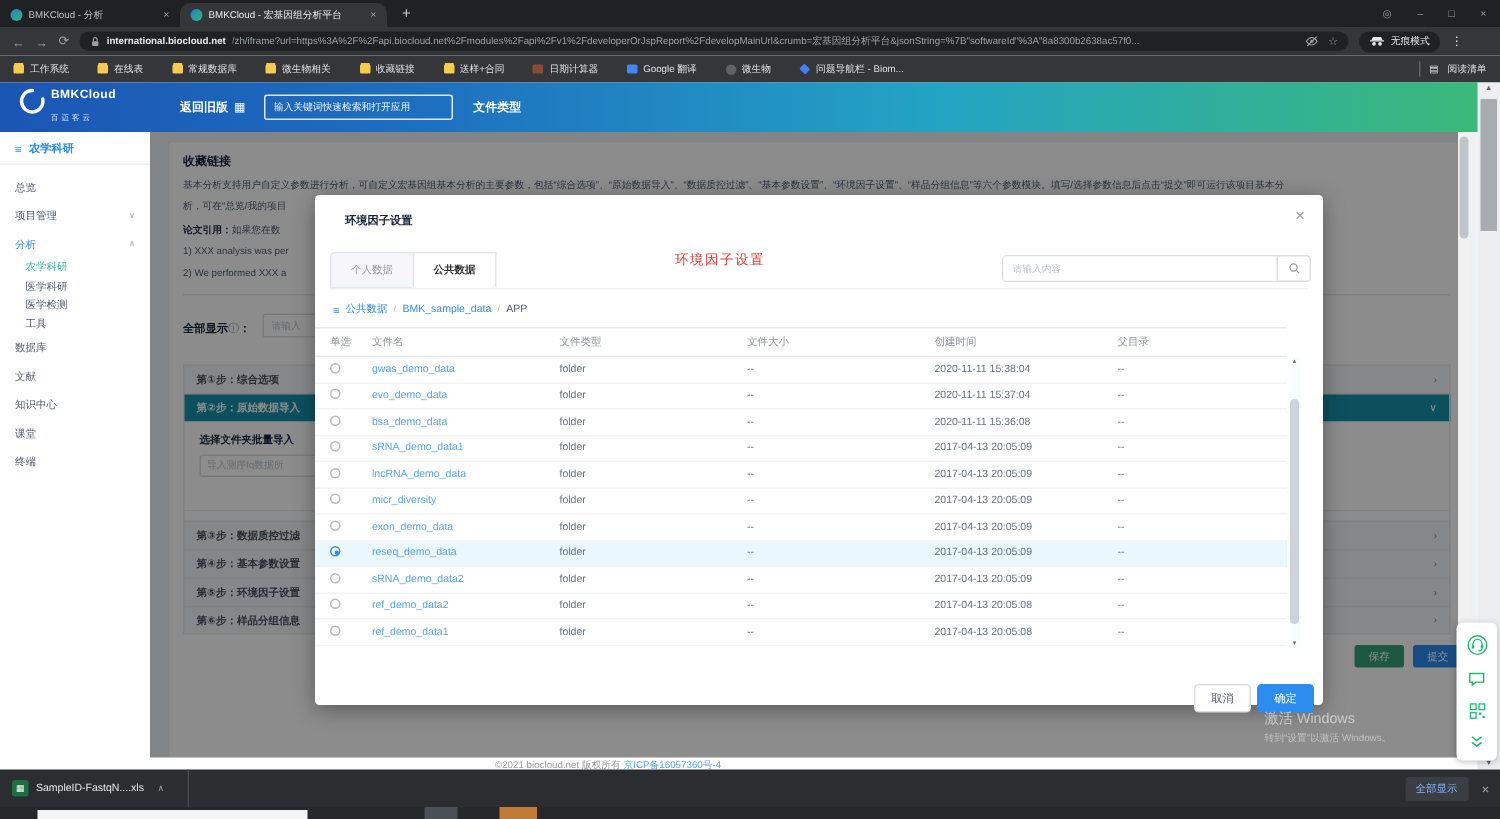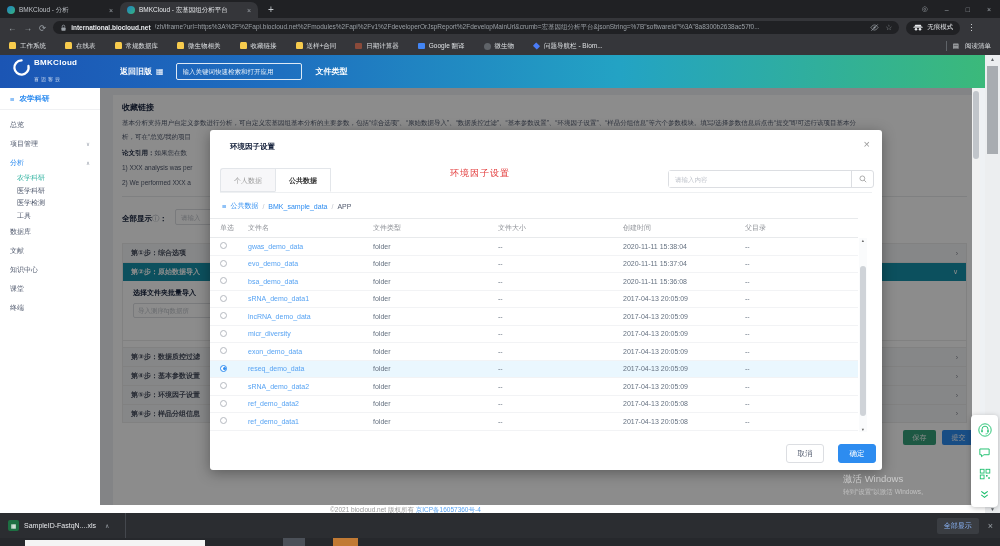--- a/index.html
+++ b/index.html
@@ -122,21 +122,21 @@
   .trow { height:17.5px; border-bottom:1px solid #f2f3f5; font-size:7px; color:#657180; }
   .trow.sel { background:#eaf7fe; }
   .trow .c-name { color:#57a3f3; }
   .radio { width:7px; height:7px; border:1px solid #b5b9c0; border-radius:50%; display:inline-block; background:#fff; }
   .radio.on { border-color:#2d8cf0; position:relative; }
   .radio.on::after { content:""; position:absolute; left:1.5px; top:1.5px; width:3px; height:3px; background:#2d8cf0; border-radius:50%; }
   .m-scroll { position:absolute; left:649px; top:108px; width:8px; height:194px; background:#fafbfc; font-size:4.5px; color:#666; text-align:center; }
   .m-scroll .thumb { position:absolute; left:1px; top:28px; width:6px; height:150px; background:#cfd3d8; border-radius:3px; }
   .m-scroll .sb-up { position:absolute; top:0; left:0; right:0; }
   .m-scroll .sb-dn { position:absolute; bottom:0; left:0; right:0; }
-  .m-footer { position:absolute; right:6px; top:314px; display:flex; gap:14px;align-items:center; }
+  .m-footer { position:absolute; right:6px; top:326px; display:flex; gap:4px;align-items:center; }
   .btn-cancel { width:38px; height:19px; background:#fff; border:1px solid #dcdee2; border-radius:3px; font-size:7.5px; color:#515a6e; display:flex; align-items:center; justify-content:center; }
   .btn-confirm { width:38px; height:19px; background:#2d8cf0; border:1px solid #2d8cf0; border-radius:3px; font-size:7.5px; color:#fff; display:flex; align-items:center; justify-content:center; }
 
   
   .watermark { left:843px; top:473px; z-index:8; color:rgba(255,255,255,.55); }
   .watermark .w1 { font-size:9.5px; }
   .watermark .w2 { font-size:6.5px; margin-top:2px; color:rgba(255,255,255,.45); }
   .ftoolbar { left:971px; top:415px; width:27px; height:92px; background:#fff; border-radius:4px; box-shadow:0 1px 5px rgba(0,0,0,.25); z-index:9; display:flex; flex-direction:column; align-items:center; justify-content:space-around; padding:3px 0; }
 
   

